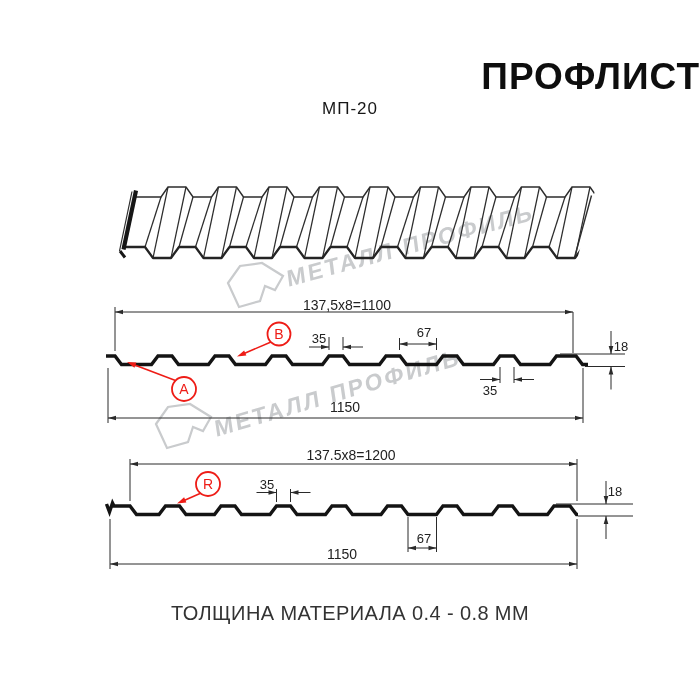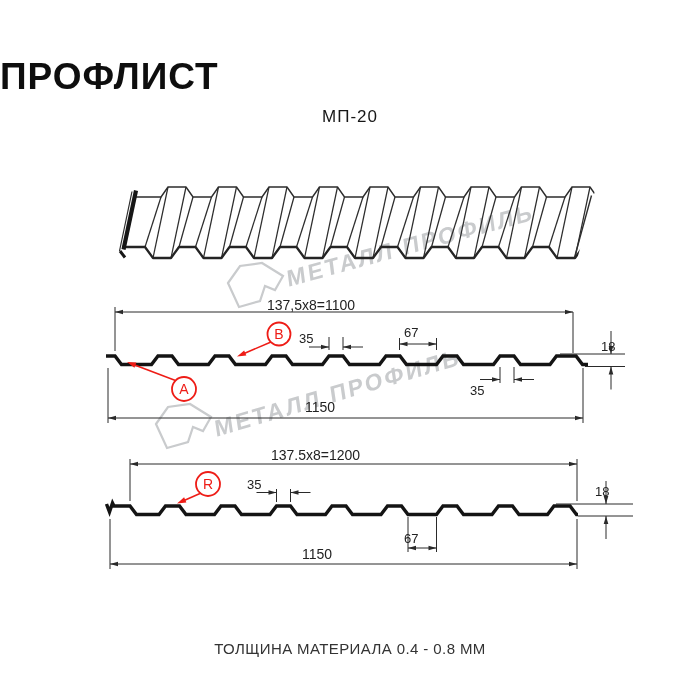--- a/index.html
+++ b/index.html
@@ -1,26 +1,26 @@
 <!DOCTYPE html>
 <html><head>
 <meta charset="utf-8">
 <style>
   html,body{margin:0;padding:0;background:#fff;}
   #stage{position:relative;width:700px;height:700px;background:#ffffff;overflow:hidden;
          font-family:"Liberation Sans", sans-serif;}
   #drawing{position:absolute;left:0;top:0;}
   .txt{position:absolute;color:#1a1a1a;}
-  #title{left:0;right:0;top:56px;text-align:left;font-size:37px;font-weight:700;
+  #title{left:0;right:0;top:56px;text-align:right;font-size:37px;font-weight:700;
          letter-spacing:1px;color:#0e0e0e;}
   #subtitle{left:0;right:0;top:99px;text-align:center;font-size:17px;font-weight:500;
-         letter-spacing:1px;color:#161616;margin-top:8px;}
-  #footer{left:0;right:0;top:640px;text-align:center;font-size:15px;font-weight:500;
+         letter-spacing:1px;color:#161616;}
+  #footer{left:0;right:0;top:602px;text-align:center;font-size:20px;font-weight:500;
          letter-spacing:0.4px;color:#333;}
-  .dim{position:absolute;font-size:13px;line-height:14px;color:#222;text-align:left;}
+  .dim{position:absolute;font-size:13px;line-height:14px;color:#222;text-align:center;}
   .dim-lg{font-size:14px;}
 </style>
 </head>
 <body>
 
 <div id="stage">
 
   <svg id="drawing" width="700" height="700" viewBox="0 0 700 700">
     <defs>
       <clipPath id="sheetClip">

